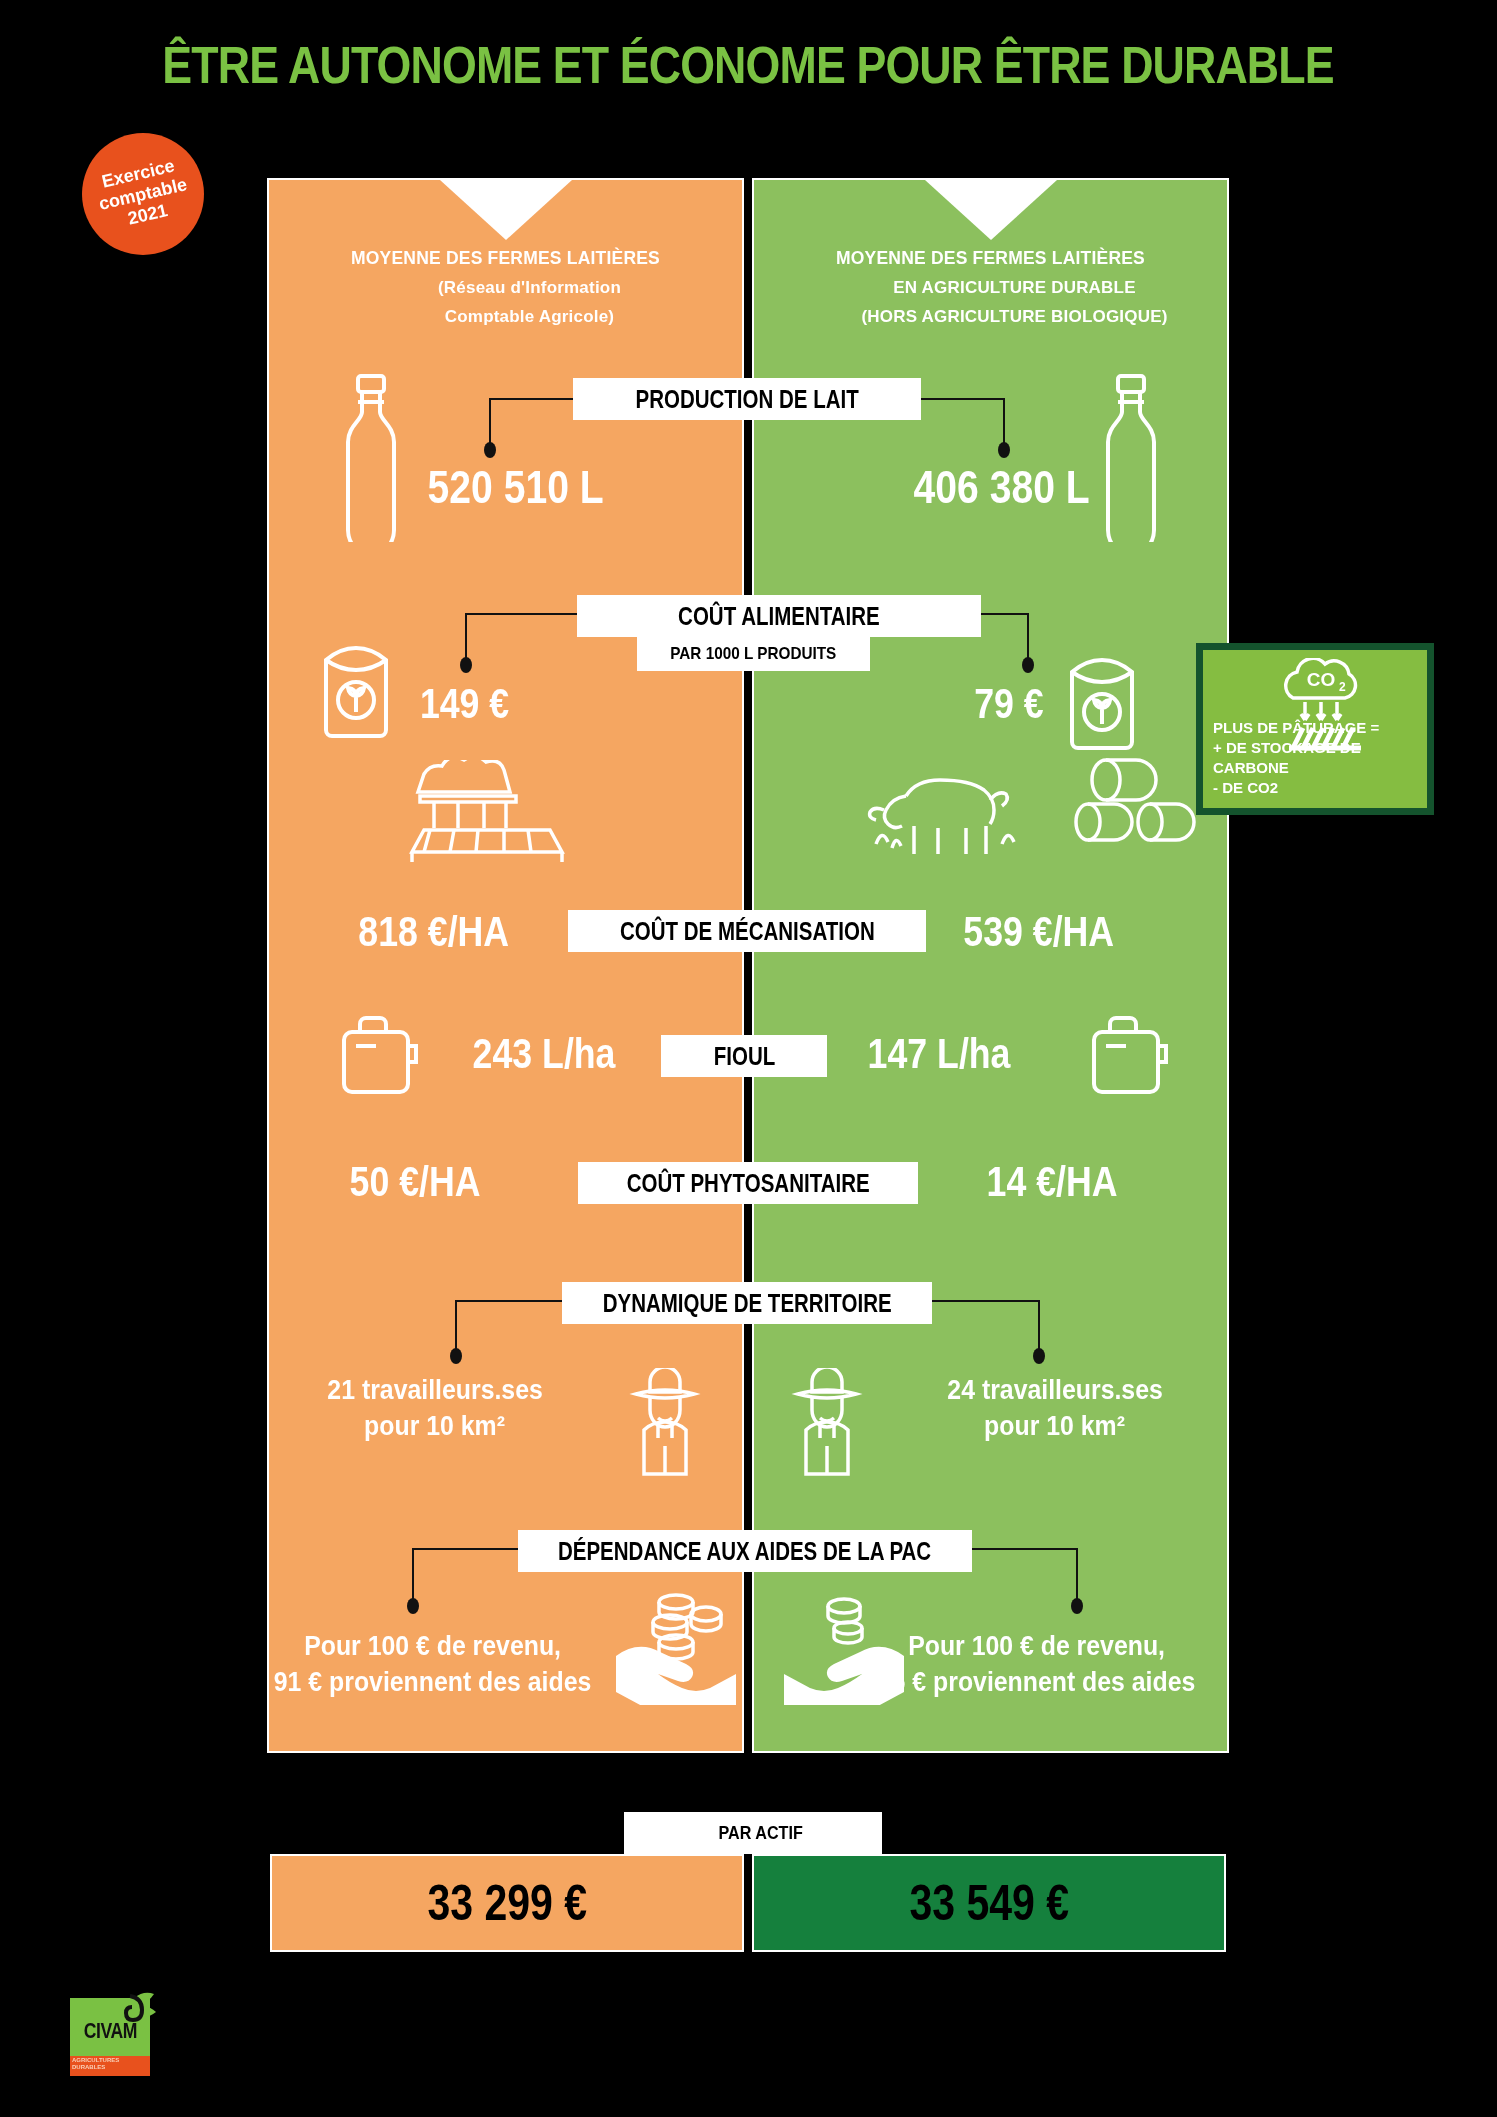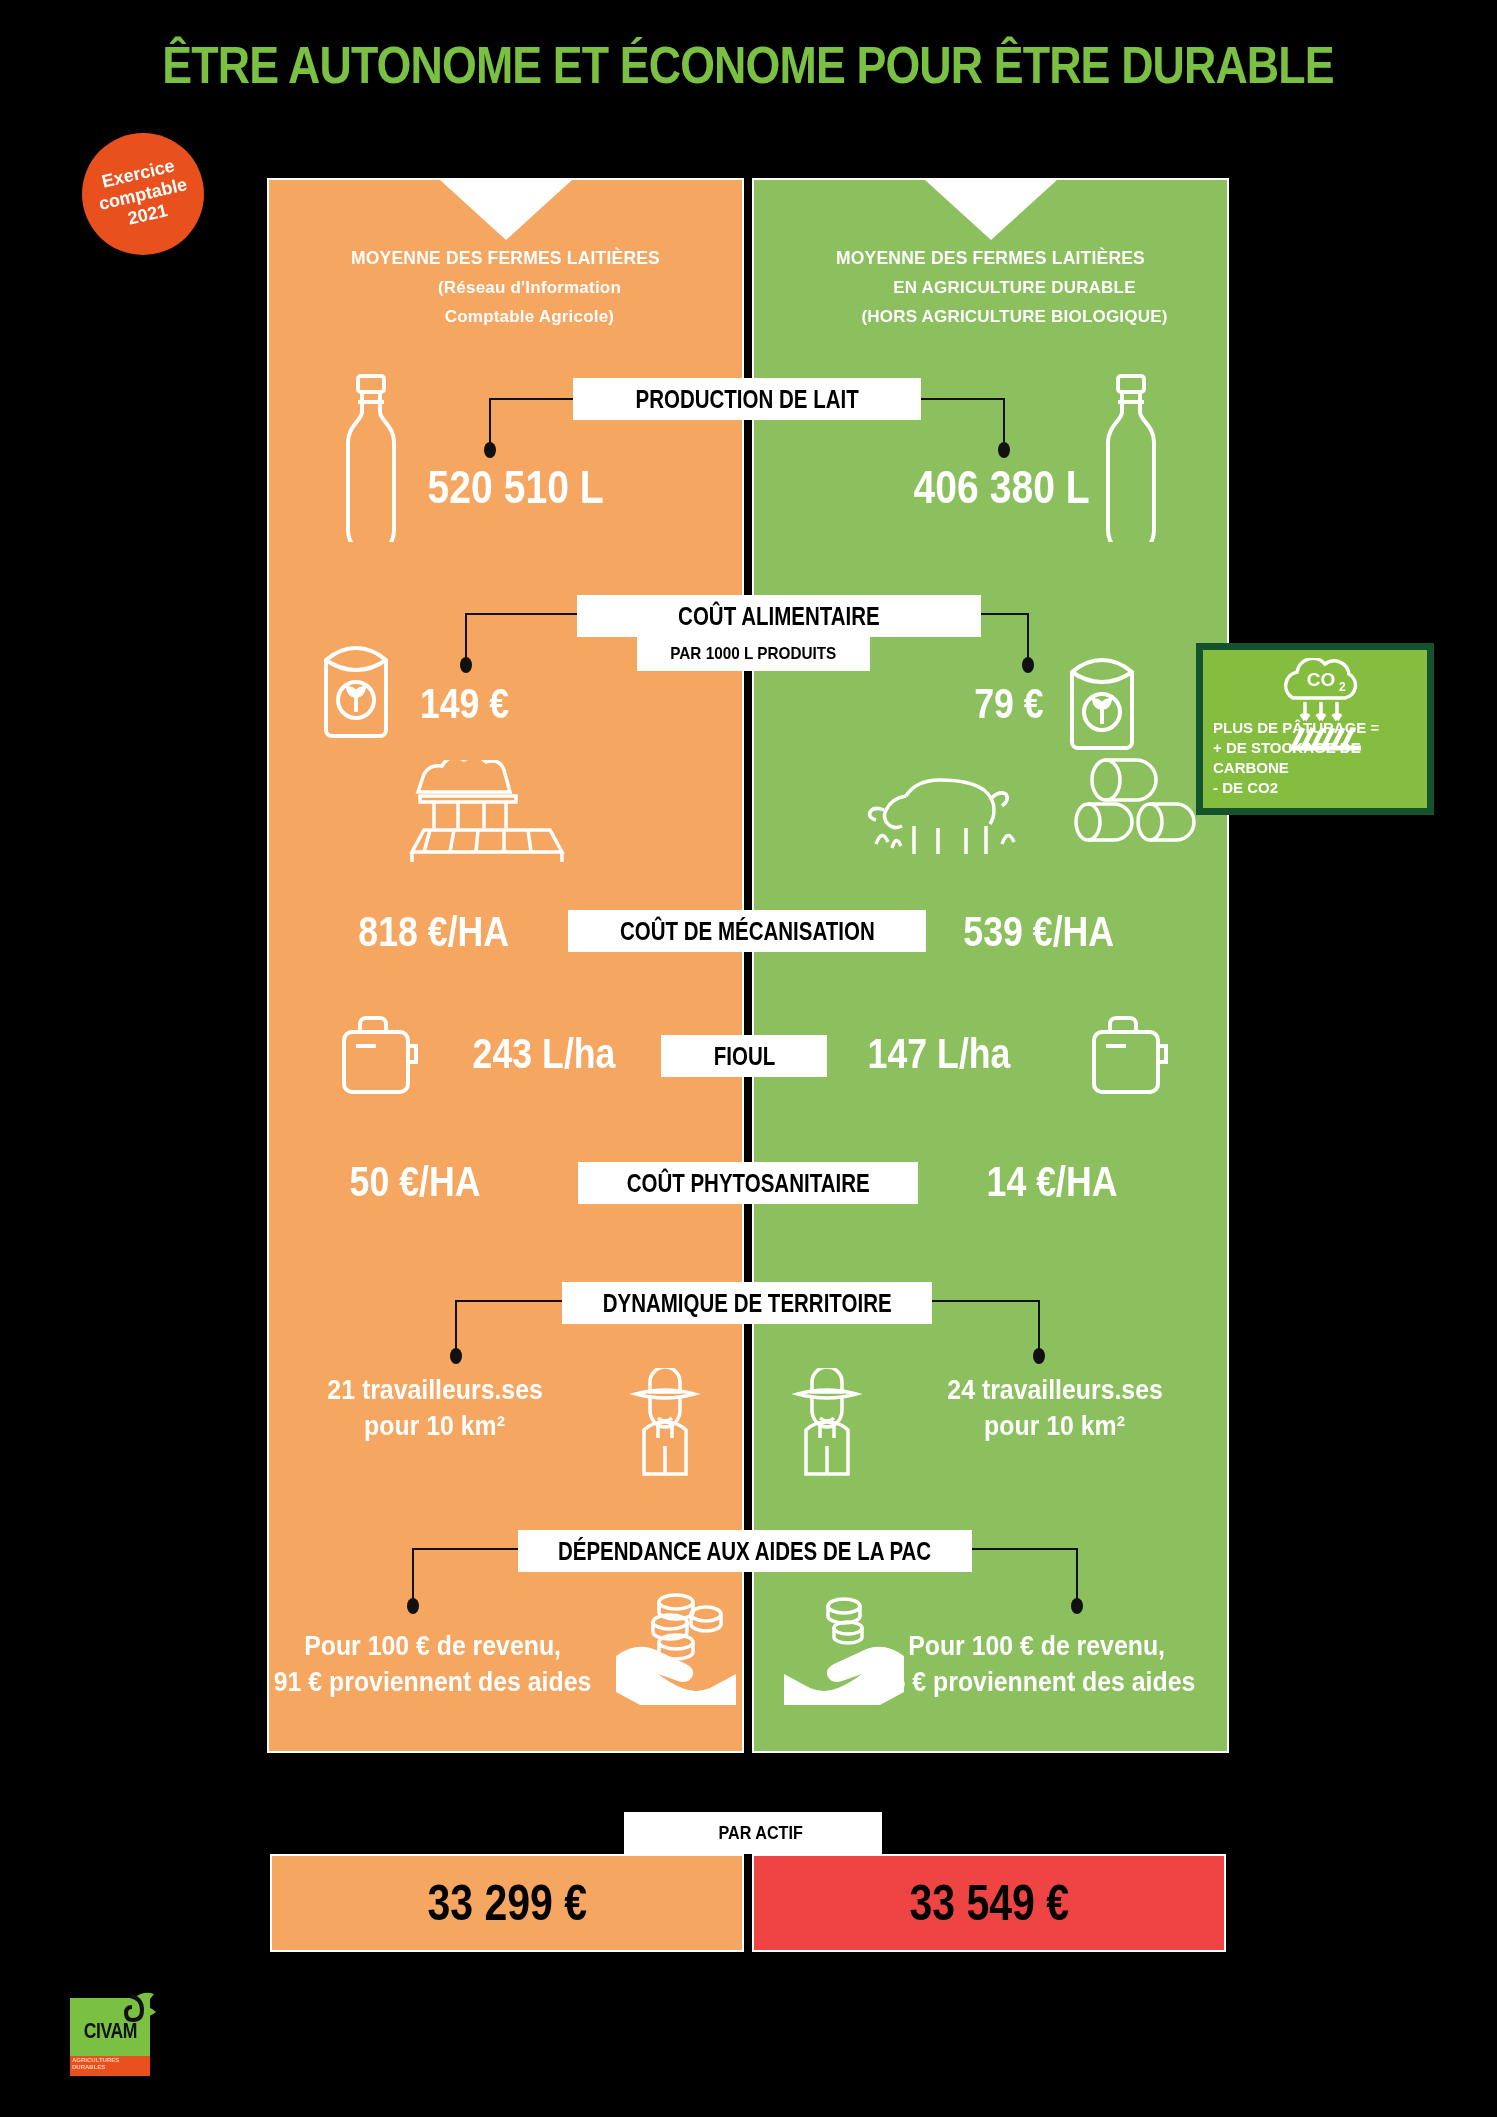--- a/index.html
+++ b/index.html
@@ -105,21 +105,21 @@
   .paractif-chip span{transform:scaleX(.85);display:inline-block;}
   .botbox{
     position:absolute;top:1854px;width:474px;height:98px;
     border:2px solid #fff;box-sizing:border-box;
     display:flex;align-items:center;justify-content:center;
     color:#000;font-weight:bold;font-size:50px;
     font-family:"Liberation Sans Narrow","Liberation Sans",sans-serif;
   }
   .botbox span{transform:scaleX(.82);display:inline-block;}
   .botbox.left{left:270px;background:#f5a661;}
-  .botbox.right{left:752px;background:#ef4444;}
+  .botbox.right{left:752px;background:#15803d;}
 
   
   .logo{position:absolute;left:62px;top:1990px;width:96px;height:92px;background:#000;}
   .logo .g{position:absolute;left:8px;top:8px;width:80px;height:58px;background:#7ac143;}
   .logo .o{position:absolute;left:8px;top:66px;width:80px;height:20px;background:#e8511d;}
   .logo .name{
     position:absolute;left:8px;top:28px;width:80px;text-align:center;
     color:#111;font-weight:bold;font-size:22px;letter-spacing:-.5px;
     font-family:"Liberation Sans Narrow","Liberation Sans",sans-serif;
   }

